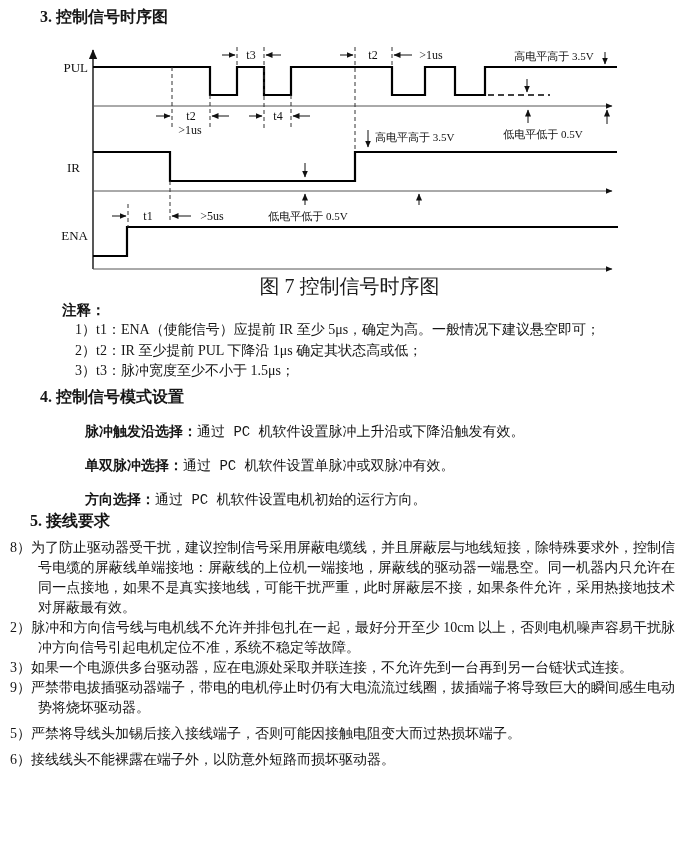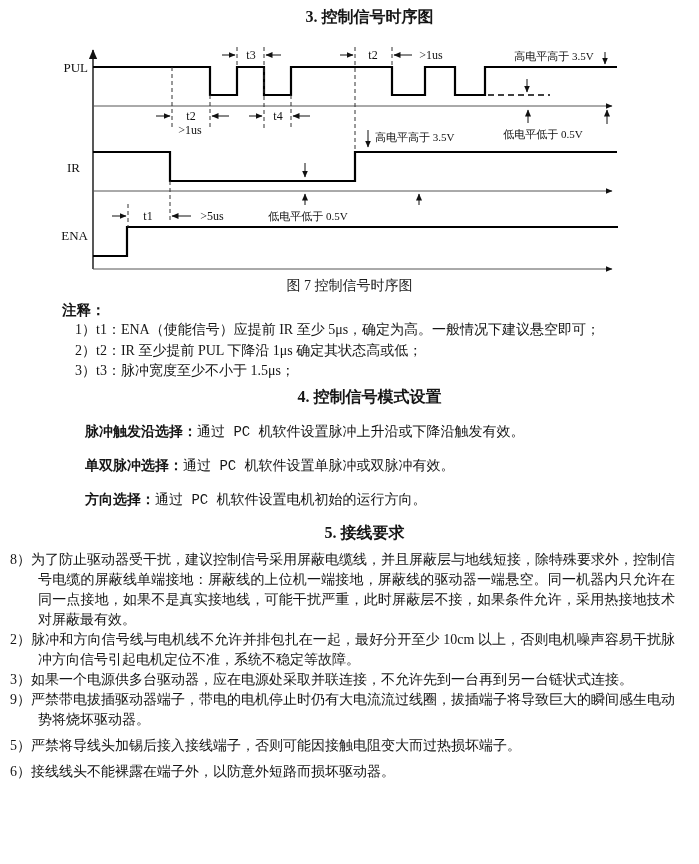--- a/index.html
+++ b/index.html
@@ -2,31 +2,31 @@
 <html><head>
 <meta charset="utf-8">
 <style>
   html,body{margin:0;padding:0;background:#ffffff;}
   body{width:699px;height:864px;overflow:hidden;}
   .page{
     position:relative;width:699px;height:864px;box-sizing:border-box;
     font-family:"Liberation Serif","DejaVu Serif",serif;color:#151515;
     background:#ffffff;
   }
-  .h-sec{font-size:16px;font-weight:bold;line-height:22px;margin:0;text-align:center;}
+  .h-sec{font-size:16px;font-weight:bold;line-height:22px;margin:0;}
   .h3{margin:6px 0 0 40px;}
   .h4{margin:4px 0 0 40px;}
-  .h5{margin:12px 0 0 30px;}
+  .h5{margin:0 0 0 30px;}
   .intro{font-size:14px;line-height:21px;margin:13px 0 0 68px;}
   svg.timing{display:block;margin:16px 0 0 0;width:699px;height:230px;}
   svg.timing text{font-family:"Liberation Serif","DejaVu Serif",serif;fill:#111;}
   .sig-label{font-size:13px;}
   .t-label{font-size:12px;}
   .cn-label{font-size:11px;}
-  .caption{font-size:14px;line-height:20px;text-align:center;margin-top:2px;color:#1c1c1c;}
+  .caption{font-size:20px;line-height:20px;text-align:center;margin-top:2px;color:#1c1c1c;}
   .notes-title{font-size:14.5px;font-weight:bold;line-height:20px;margin:4px 0 0 62px;}
   .note{font-size:14px;line-height:20.5px;margin:0 10px 0 75px;white-space:nowrap;}
   .mode-item{font-size:14px;line-height:20px;margin:14px 0 0 85px;font-family:Liberation Mono, monospace;}
   .mode-term{font-weight:bold;}
   .wire-item{
     font-size:14px;line-height:20px;margin:0 24px 0 10px;
     padding-left:28px;text-indent:-28px;text-align:justify;
   }
   .wire-item.first{margin-top:6px;}
   .wire-item.gap{margin-top:6px;}

